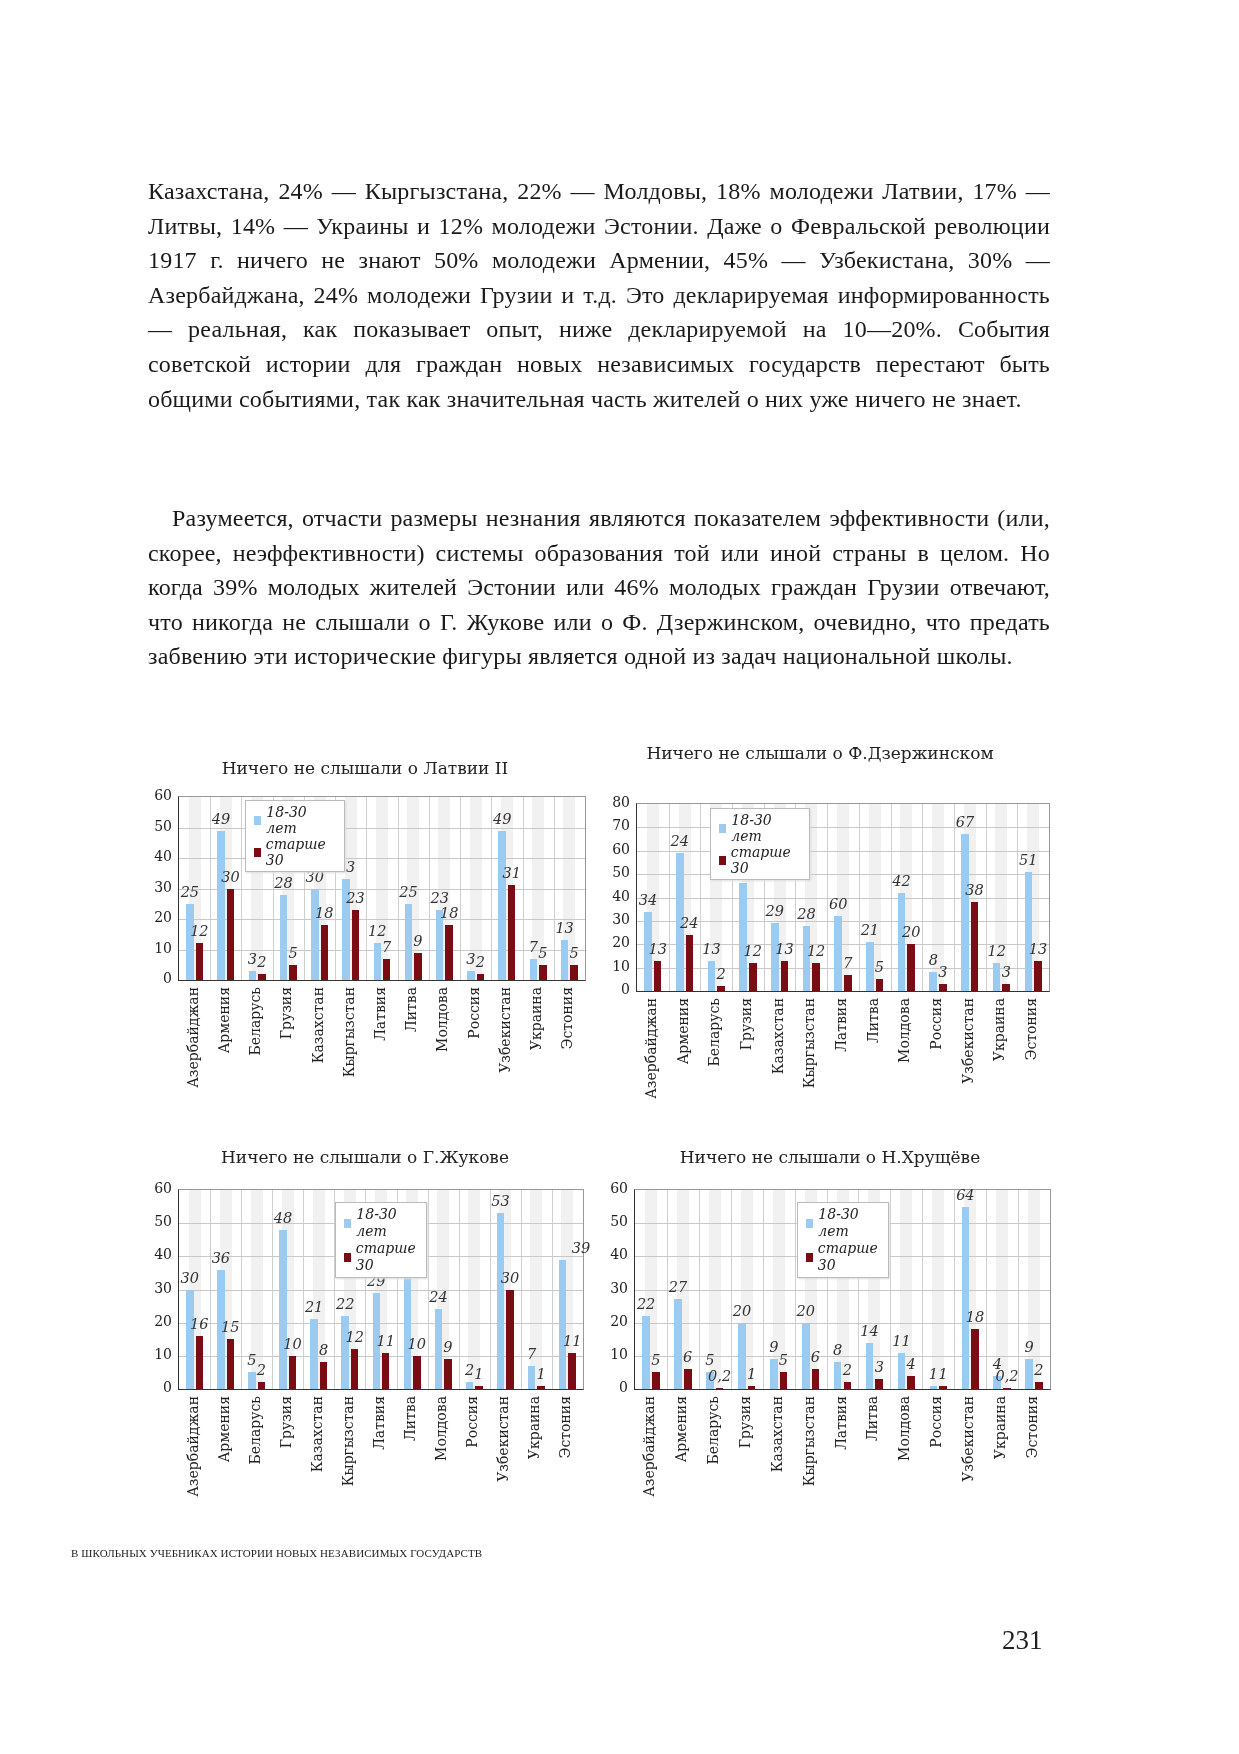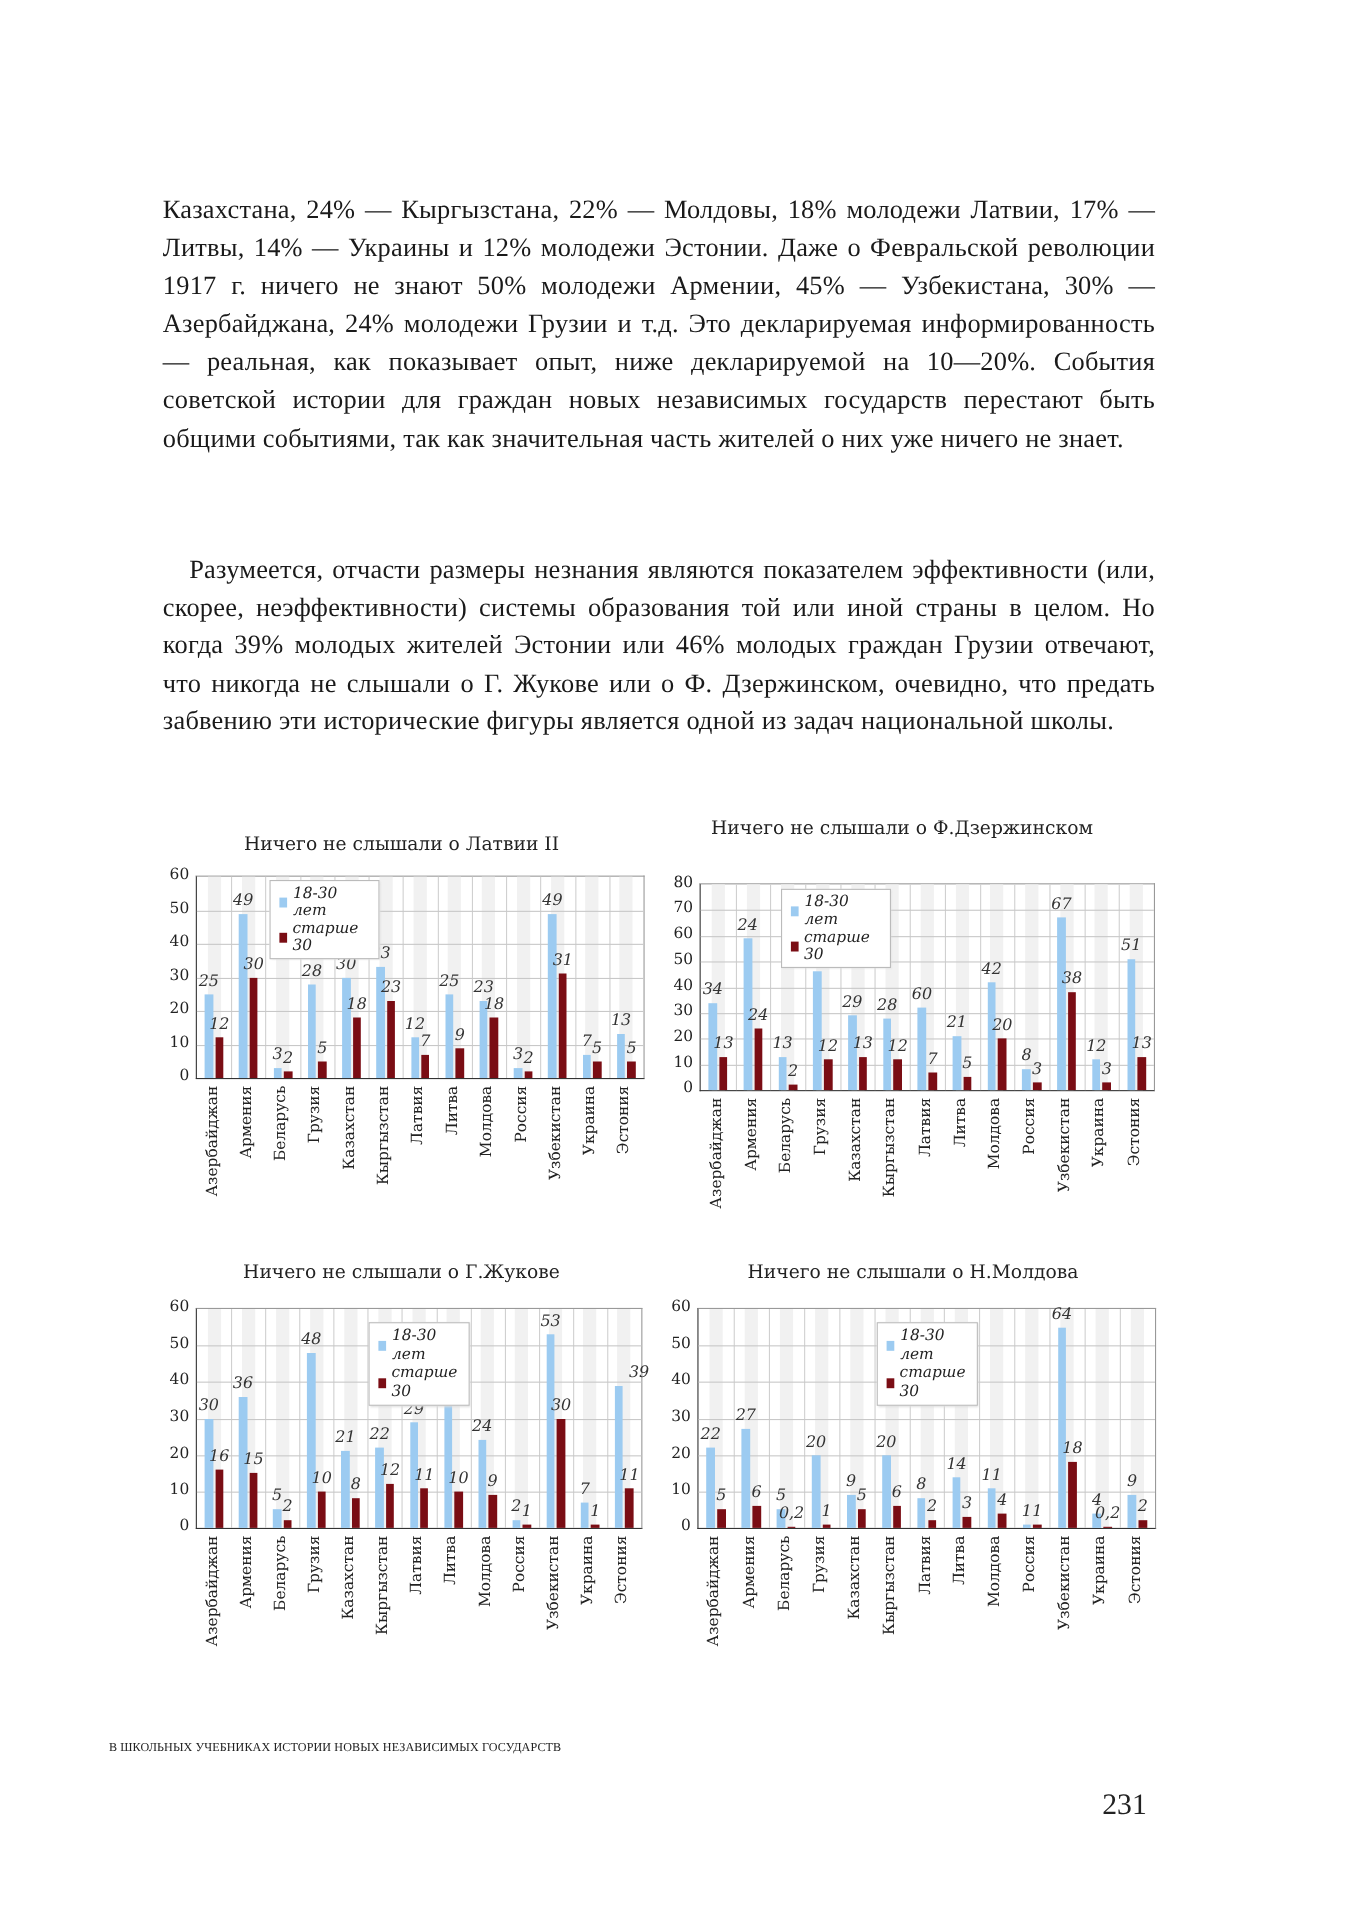--- a/index.html
+++ b/index.html
@@ -17,21 +17,21 @@
   .ytick { position:absolute; font-family:"DejaVu Serif", serif; font-size:14px; color:#222; text-align:right; width:30px; }
   .bar { position:absolute; bottom:0; }
   .bar.young { background:#9ccbf1; }
   .bar.old { background:#7a0d14; }
   .val { position:absolute; font-family:"DejaVu Serif", serif; font-style:italic; font-size:14.5px; color:#333; white-space:nowrap; transform:translateX(-50%); }
   .xlabel { position:absolute; font-family:"DejaVu Serif", serif; font-size:14px; color:#222; writing-mode:vertical-rl; transform:rotate(180deg); white-space:nowrap; text-align:right; }
   .legend { position:absolute; background:#fff; border:1px solid #bbb; font-family:"DejaVu Serif", serif; font-style:italic; font-size:14px; color:#222; padding:3px 8px; box-shadow:1px 1px 2px #ddd; }
   .legend .item { display:inline-flex; align-items:center; margin-right:8px; }
   .legend.stacked .item { display:flex; margin-right:0; line-height:17px; }
   .swatch { display:inline-block; width:9px; height:9px; margin-right:5px; }
-  .footer-left { position:absolute; left:71px; top:1583px; font-family:"Liberation Serif", serif; font-size:11px; letter-spacing:0.1px; color:#222;margin-left:28px; }
+  .footer-left { position:absolute; left:71px; top:1547px; font-family:"Liberation Serif", serif; font-size:11px; letter-spacing:0.1px; color:#222; }
   .footer-right { position:absolute; left:1002px; top:1625px; font-family:"Liberation Serif", serif; font-size:27px; color:#222; }
 </style>
 </head>
 <body>
 
 <div class="text-block" id="para1">
   <p>Казахстана, 24% — Кыргызстана, 22% — Молдовы, 18% молодежи Латвии, 17% — Литвы, 14% — Украины и 12% молодежи Эстонии. Даже о Февральской революции 1917 г. ничего не знают 50% молодежи Армении, 45% — Узбекистана, 30% — Азербайджана, 24% молодежи Грузии и т.д. Это декларируемая информированность — реальная, как показывает опыт, ниже декларируемой на 10—20%. События советской истории для граждан новых независимых государств перестают быть общими событиями, так как значительная часть жителей о них уже ничего не знает.</p>
 </div>
 <div class="text-block" id="para2">
   <p>Разумеется, отчасти размеры незнания являются показателем эффективности (или, скорее, неэффективности) системы образования той или иной страны в целом. Но когда 39% молодых жителей Эстонии или 46% молодых граждан Грузии отвечают, что никогда не слышали о Г. Жукове или о Ф. Дзержинском, очевидно, что предать забвению эти исторические фигуры является одной из задач национальной школы.</p>
@@ -380,21 +380,21 @@
         <span class="swatch" style="background: rgb(156, 203, 241);"></span>
         <span>18-30 лет</span>
       </span>
       <span class="item">
         <span class="swatch" style="background: rgb(122, 13, 20);"></span>
         <span>старше 30</span>
       </span>
     </div>
   </div>
 <div class="chart">
-    <div class="chart-title" style="top: 1144px; left: 600px; width: 460px; right: auto;">Ничего не слышали о Н.Молдова</div>
+    <div class="chart-title" style="top: 1144px; left: 600px; width: 460px; right: auto;">Ничего не слышали о Н.Хрущёве</div>
     <div class="plot" style="left: 634px; top: 1189px; width: 415px; height: 199px;">
       <div class="colband" style="left: 9.96154px; width: 12px;"></div>
       <div class="colband" style="left: 41.8846px; width: 12px;"></div>
       <div class="vline" style="left: 31.9231px;"></div>
       <div class="colband" style="left: 73.8077px; width: 12px;"></div>
       <div class="vline" style="left: 63.8462px;"></div>
       <div class="colband" style="left: 105.731px; width: 12px;"></div>
       <div class="vline" style="left: 95.7692px;"></div>
       <div class="colband" style="left: 137.654px; width: 12px;"></div>
       <div class="vline" style="left: 127.692px;"></div>

